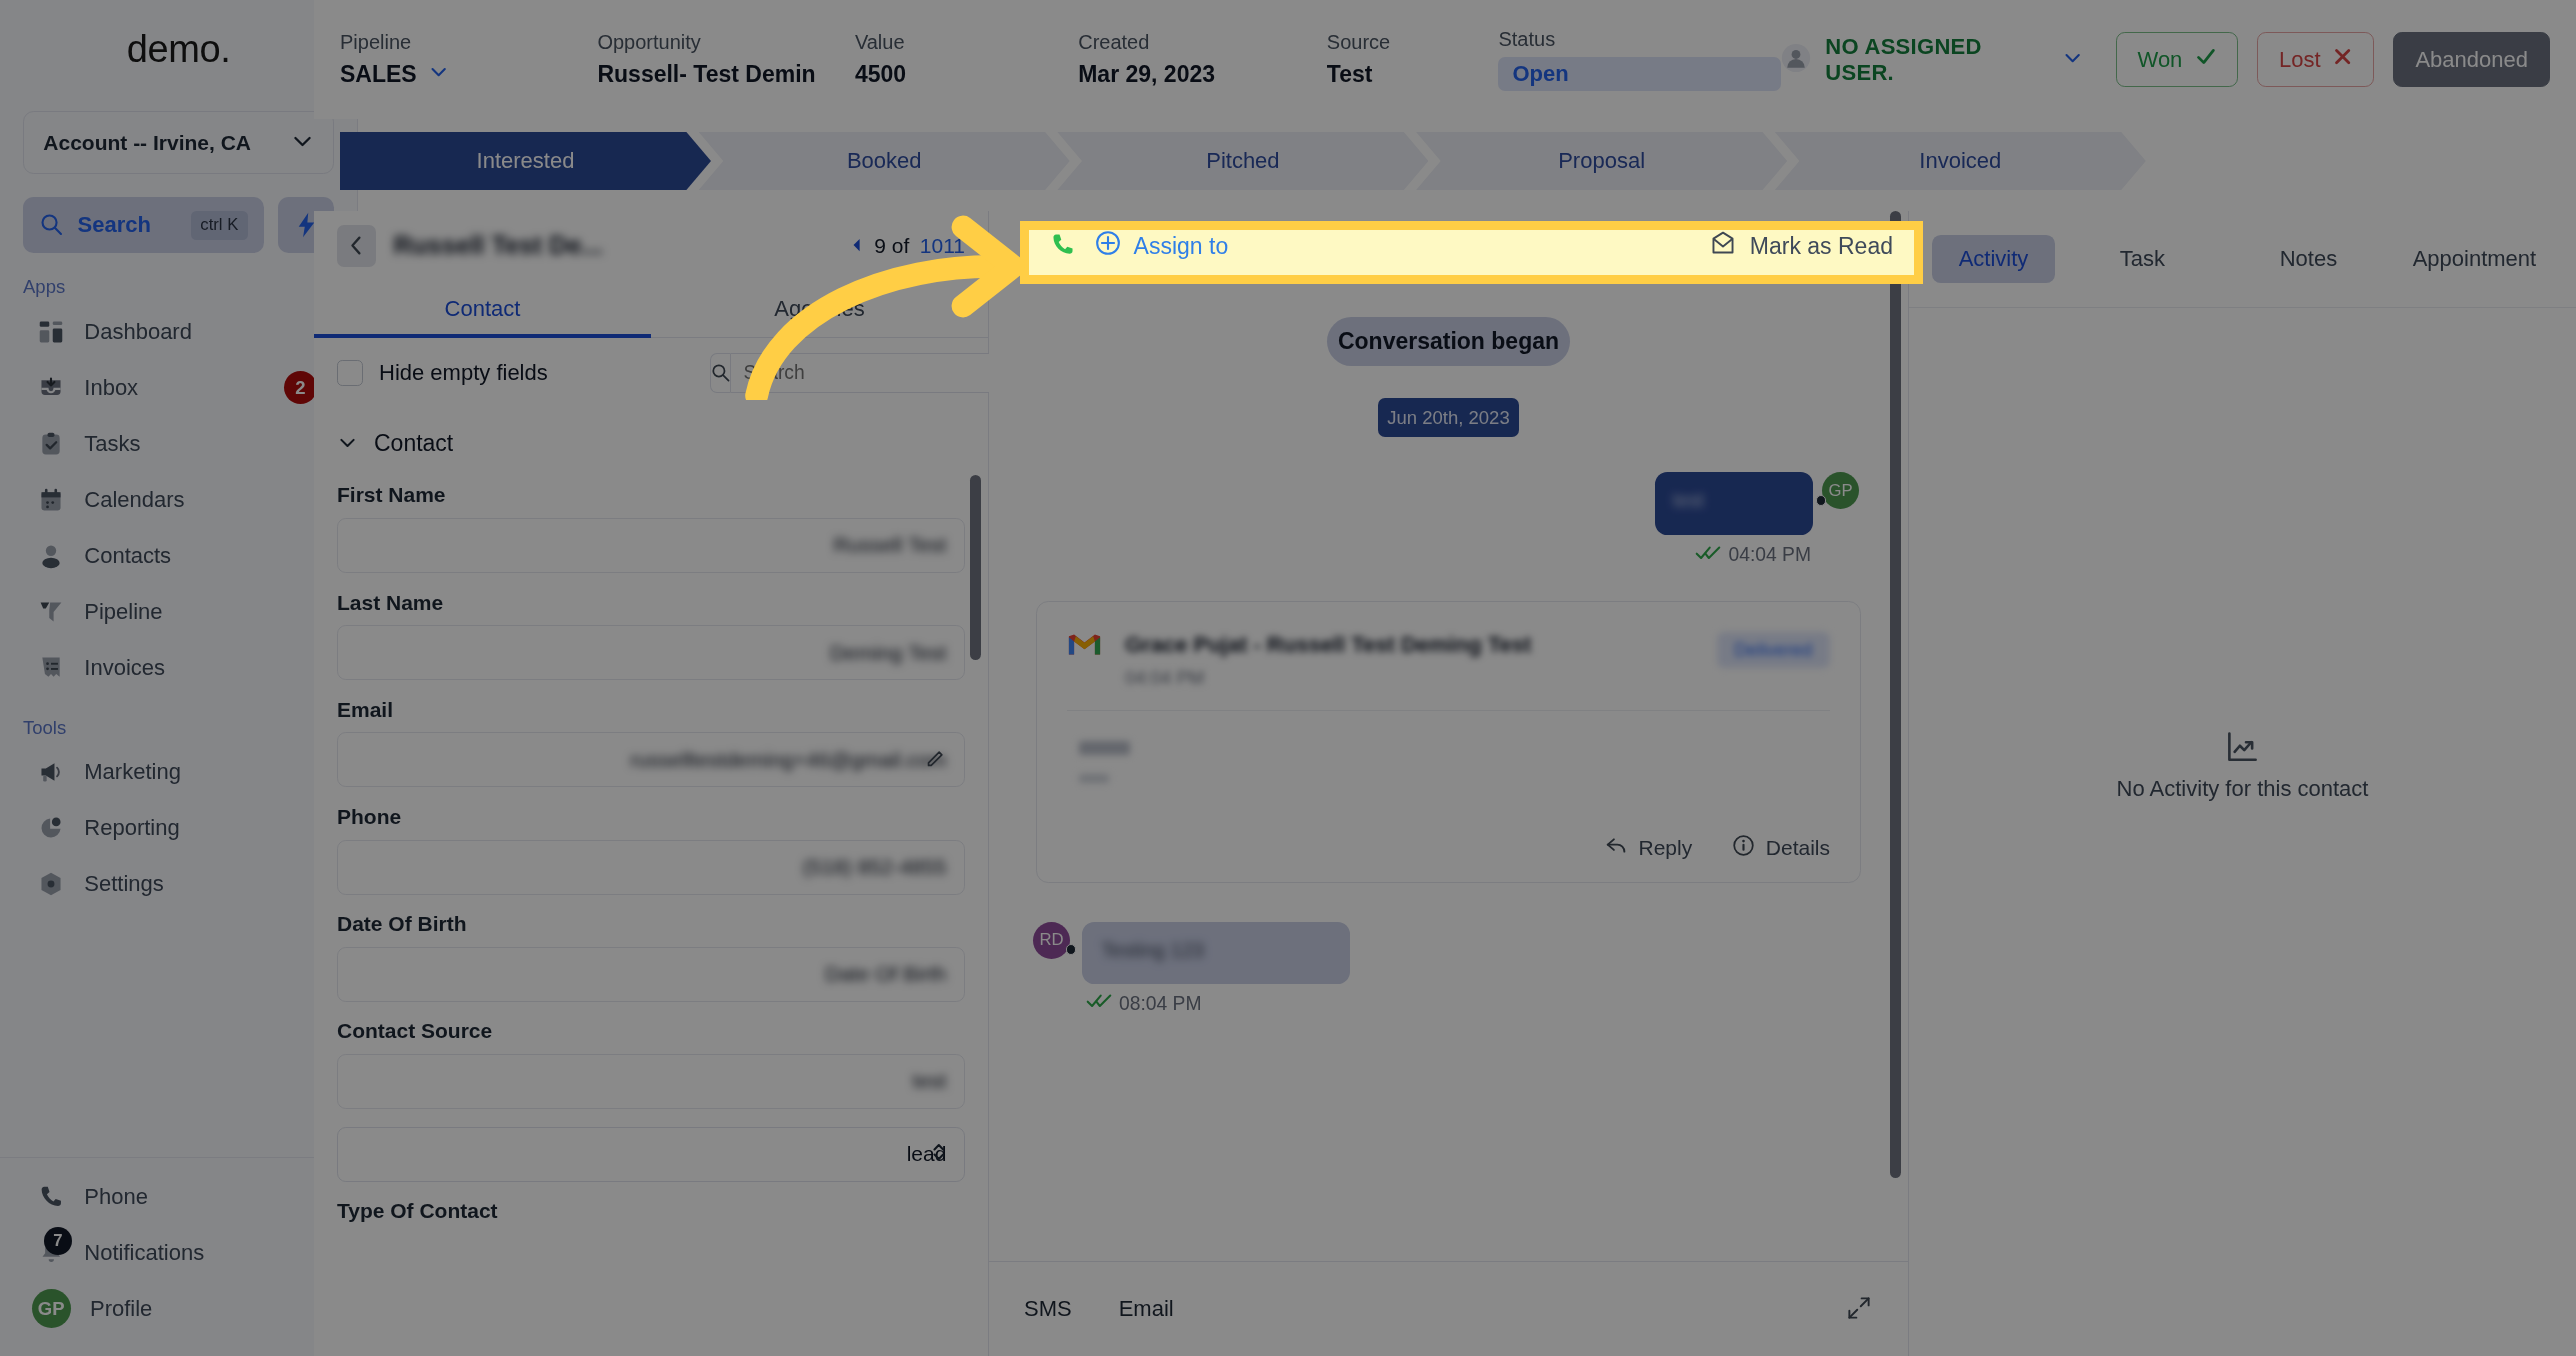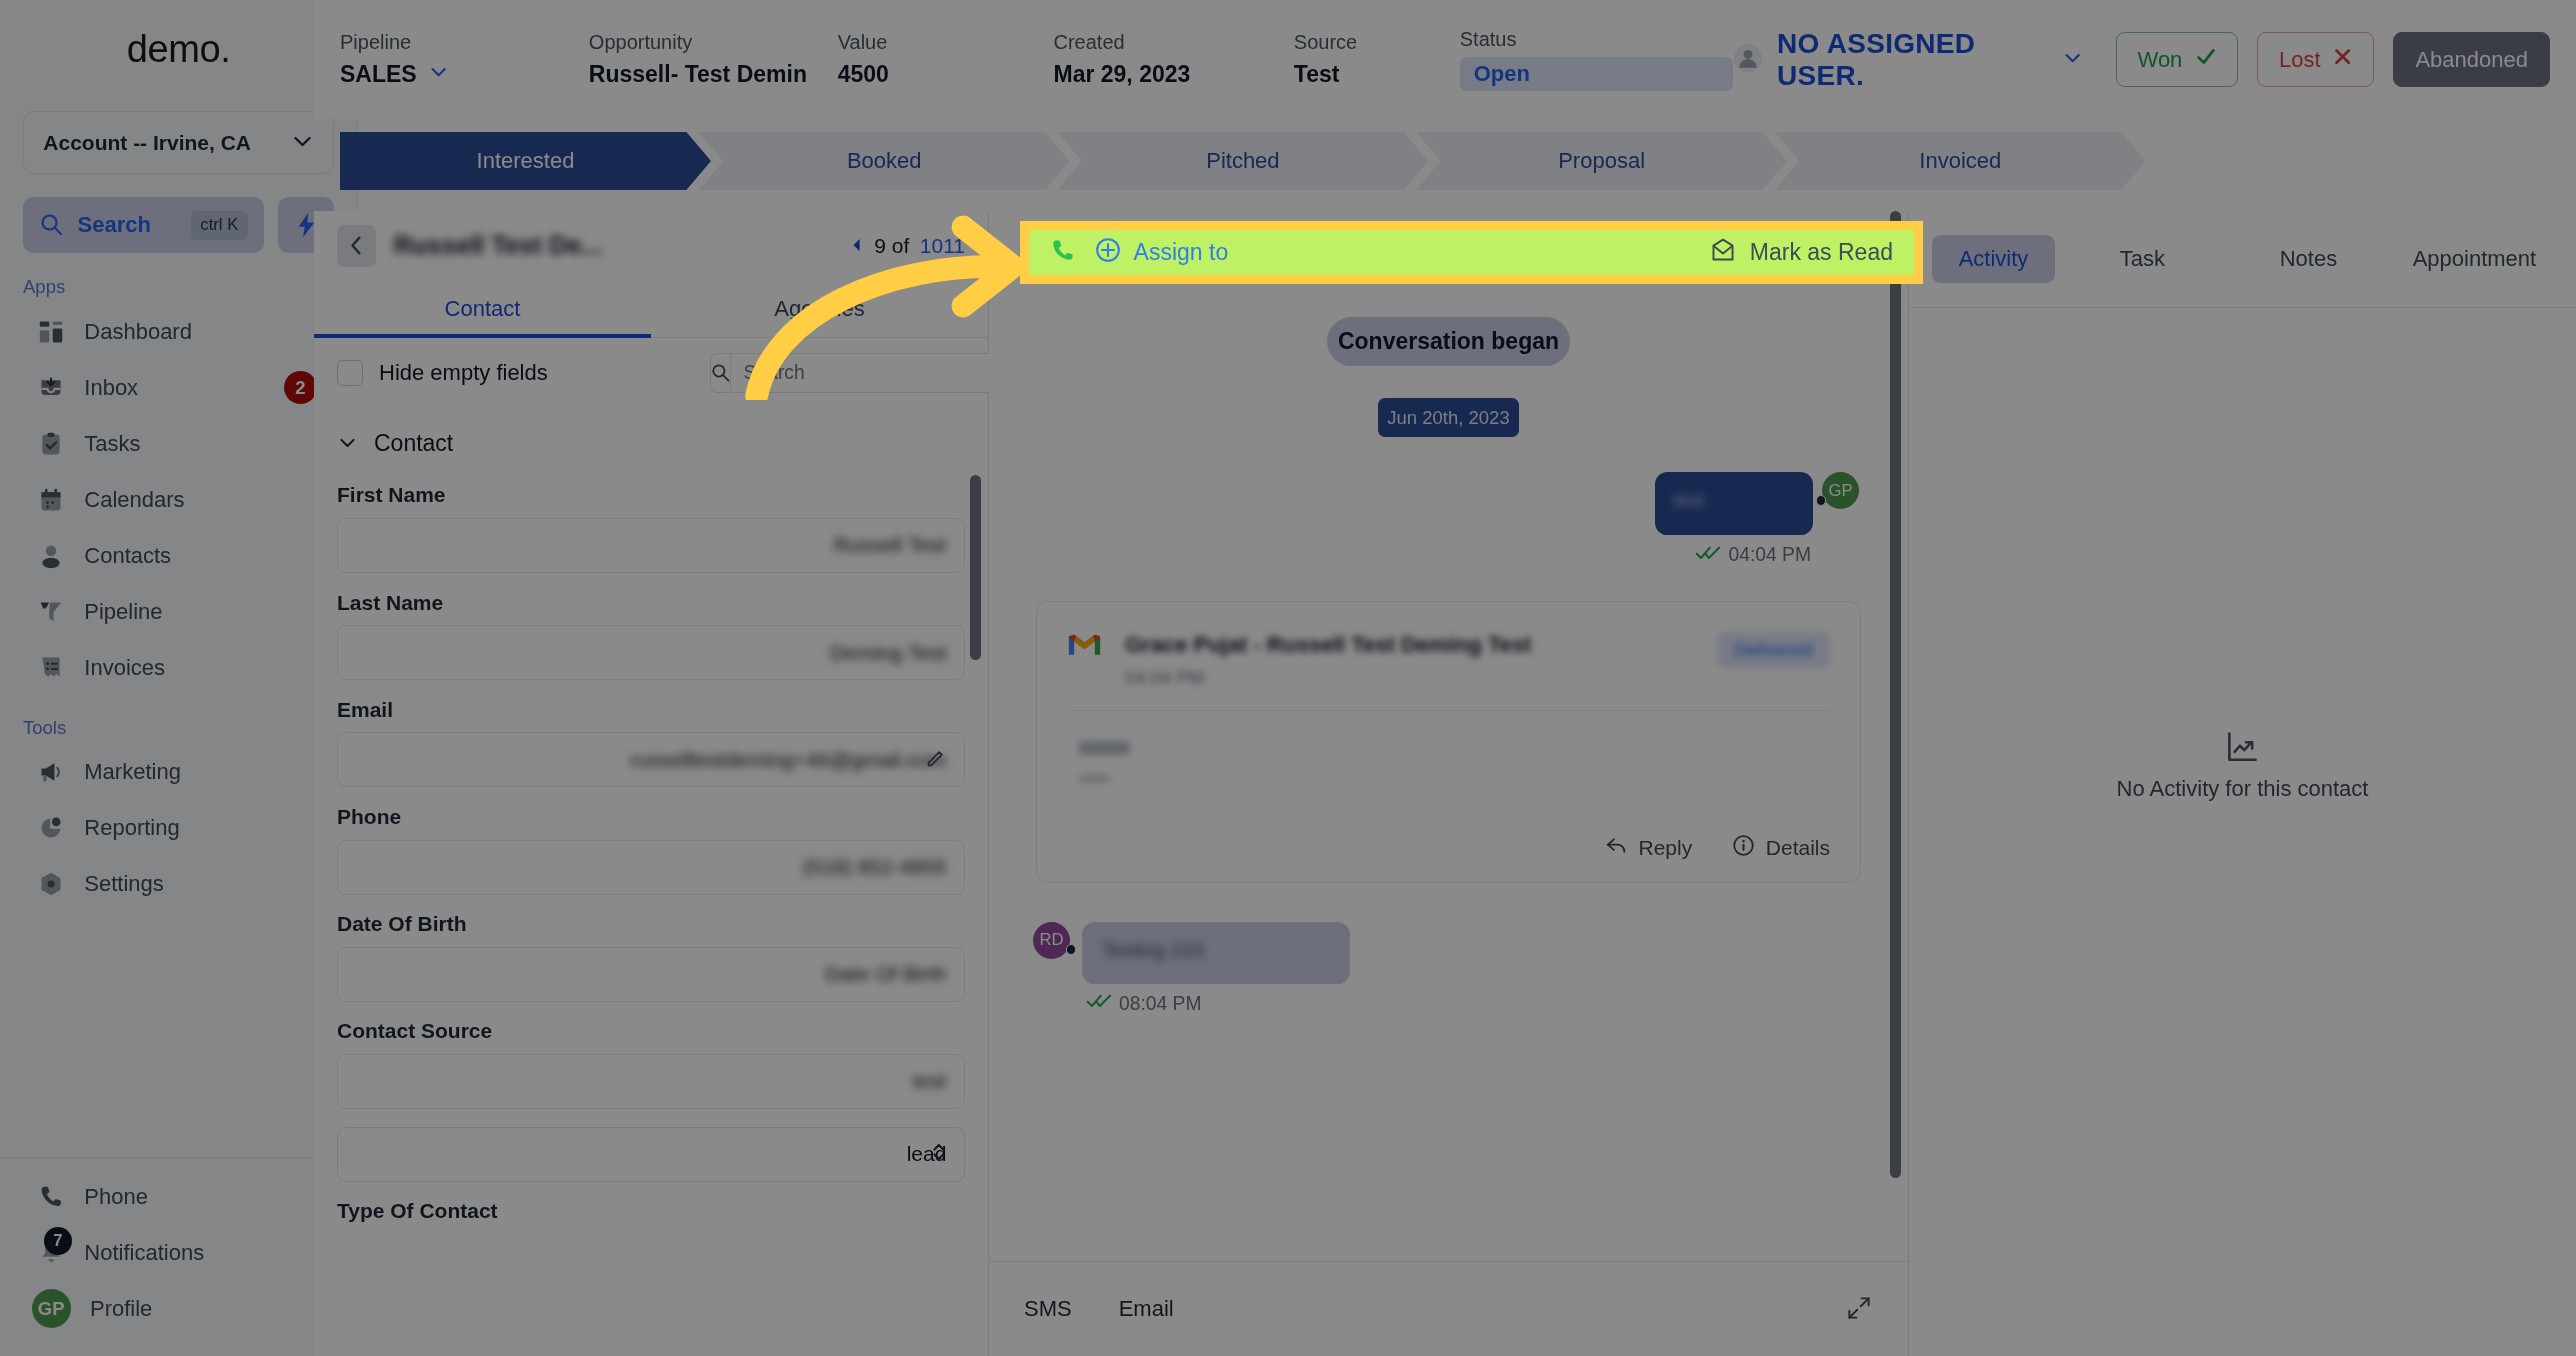--- a/index.html
+++ b/index.html
@@ -75,21 +75,21 @@
     background: #ffffff; display: flex; align-items: center; padding: 0 26px 0 26px;
   }
   .hdr-field { display: flex; flex-direction: column; justify-content: center; gap: 6.2px; }
   .hdr-lbl { font-size: 20px; color: #4b5563; }
   .hdr-val { font-size: 23px; font-weight: 700; color: #111827; display: flex; align-items: center; gap: 12.3px; }
   .pill-open {
     background: #dde4f8; color: #2563eb; border-radius: 7px;
     padding: 4.4px 14px; font-size: 22px; font-weight: 600;
   }
   .assign-user { display: flex; align-items: center; gap: 14px; cursor: pointer; }
-  .assign-user .au-text { font-size: 28px; font-weight: 700; color: #1d4ed8; letter-spacing: 0.3px; }
+  .assign-user .au-text { font-size: 22px; font-weight: 700; color: #15803d; letter-spacing: 0.3px; }
   .btn-out {
     height: 55px; min-width: 107px; border-radius: 8.8px; display: flex; align-items: center;
     justify-content: center; gap: 12.3px; font-size: 22px; cursor: pointer; padding: 0 21px;
   }
   .btn-won { border: 0.9px solid #7cc08a; color: #1f9e4a; background: #fff; }
   .btn-lost { border: 0.9px solid #e8a5a5; color: #d64545; background: #fff; }
   .btn-aband { background: #6b7280; color: #ffffff; border: 0.9px solid #6b7280; }
 
   
   .stage-wrap { position: absolute; left: 314px; top: 132px; width: 2262px; height: 63px; }
@@ -218,22 +218,22 @@
   .act-tabs { height: 97px; display: flex; align-items: center; padding: 0 23px; gap: 8.8px;
     border-bottom: 0.9px solid #e9ebf1; }
   .act-tab { flex: 1; text-align: center; font-size: 22px; color: #3f4a5a; cursor: pointer; padding: 10.6px 0; border-radius: 8.8px; }
   .act-tab.active { background: #c9cfe6; color: #1d4ed8; font-weight: 400; flex: 0 0 123px; }
   .act-empty { position: absolute; left: 0; right: 0; top: 519px; text-align: center; }
   .act-empty .ae-t { font-size: 22px; color: #3f4a5a; margin-top: 8px; }
 
   
   .hl-banner {
     position: absolute; left: 1020px; top: 221px; width: 903px; height: 63px;
-    background: #bef264; border: 9.7px solid #ffce45; z-index: 120;
-    display: flex; align-items: center; padding: 0 21px;
+    background: #fef9c3; border: 9.7px solid #ffce45; z-index: 120;
+    display: flex; align-items: flex-start; padding: 0 21px;
   }
   .hl-left { display: flex; align-items: center; gap: 19.3px; }
   .hl-assign { display: flex; align-items: center; gap: 12.3px; color: #2f7fe8; font-size: 23px; cursor: pointer; }
   .hl-right { margin-left: auto; display: flex; align-items: center; gap: 14px;
     font-size: 23px; color: #3f4a5a; cursor: pointer; }
 
   
   .arrow-ann { position: absolute; left: 739px; top: 198px; width: 369px; height: 202px; z-index: 130; pointer-events: none; }
 </style>
 </head>

